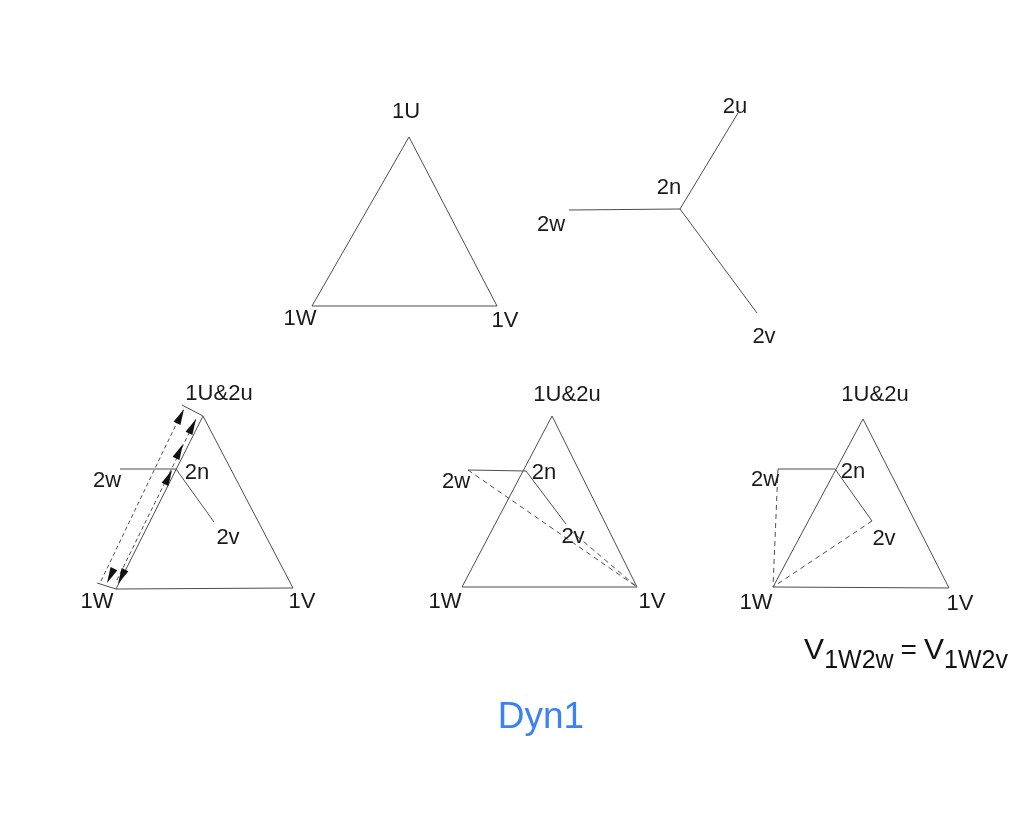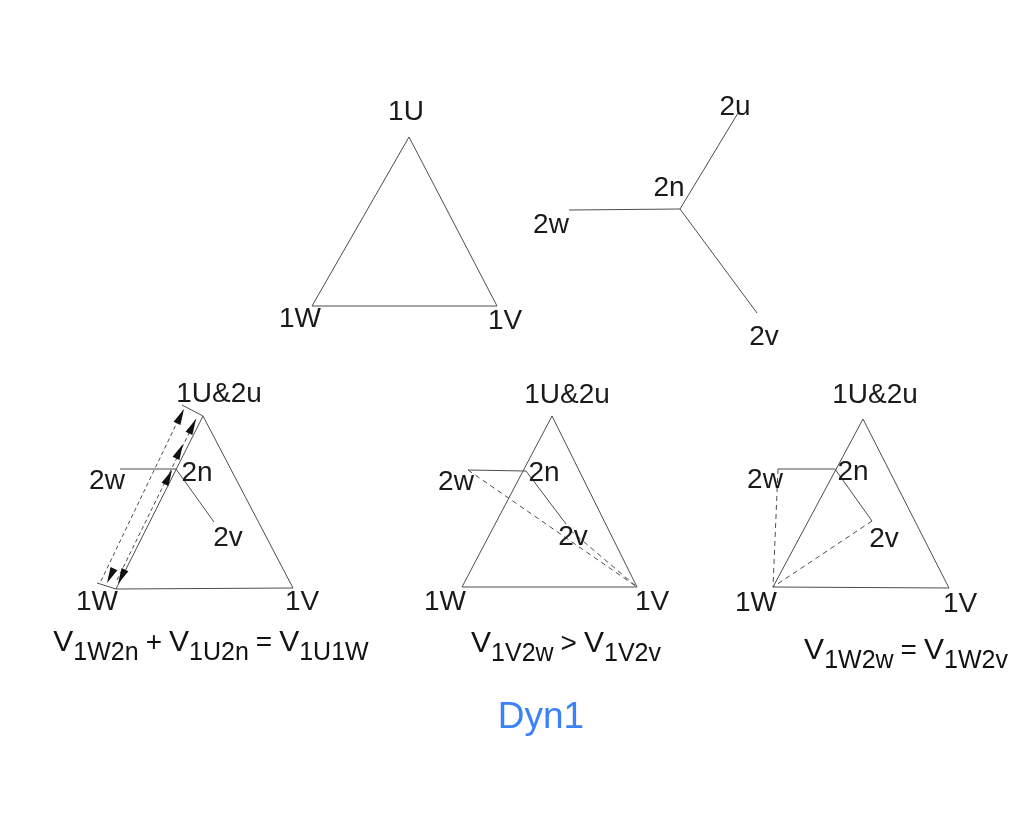--- a/index.html
+++ b/index.html
@@ -8,21 +8,21 @@
     width: 1024px;
     height: 819px;
     background: #ffffff;
     font-family: "Liberation Sans", sans-serif;
     overflow: hidden;
   }
   .layer { position: absolute; left: 0; top: 0; }
   .lbl {
     position: absolute;
     transform: translate(-50%, -50%);
-    font-size: 28px;
+    font-size: 22px;
     color: #1a1a1a;
     white-space: nowrap;
     line-height: 1;
   }
   .formula {
     position: absolute;
     transform: translate(-50%, -50%);
     font-size: 30px;
     color: #121212;
     white-space: nowrap;
@@ -123,27 +123,21 @@
   <div class="lbl" style="left:445px; top:601px">1W</div>
   <div class="lbl" style="left:652px; top:601px">1V</div>
 
   <div class="lbl" style="left:875px; top:394px">1U&amp;2u</div>
   <div class="lbl" style="left:765px; top:479px">2w</div>
   <div class="lbl" style="left:853px; top:471px">2n</div>
   <div class="lbl" style="left:884px; top:538px">2v</div>
   <div class="lbl" style="left:756px; top:602px">1W</div>
   <div class="lbl" style="left:960px; top:603px">1V</div>
 
-  <div class="formula" style="left:211px; top:645px">
-    <span>V</span><sub>1W2n</sub><span class="op">+</span><span>V</span><sub>1U2n</sub><span class="op">=</span><span>V</span><sub>1U1W</sub>
-  </div>
 
-  <div class="formula" style="left:566px; top:646px">
-    <span>V</span><sub>1V2w</sub><span class="op">&gt;</span><span>V</span><sub>1V2v</sub>
-  </div>
 
   <div class="formula" style="left:906px; top:653px">
     <span>V</span><sub>1W2w</sub><span class="op">=</span><span>V</span><sub>1W2v</sub>
   </div>
 
   <div class="title" style="left:541px; top:715px">Dyn1</div>
 
 </div>
 
 </body></html>

